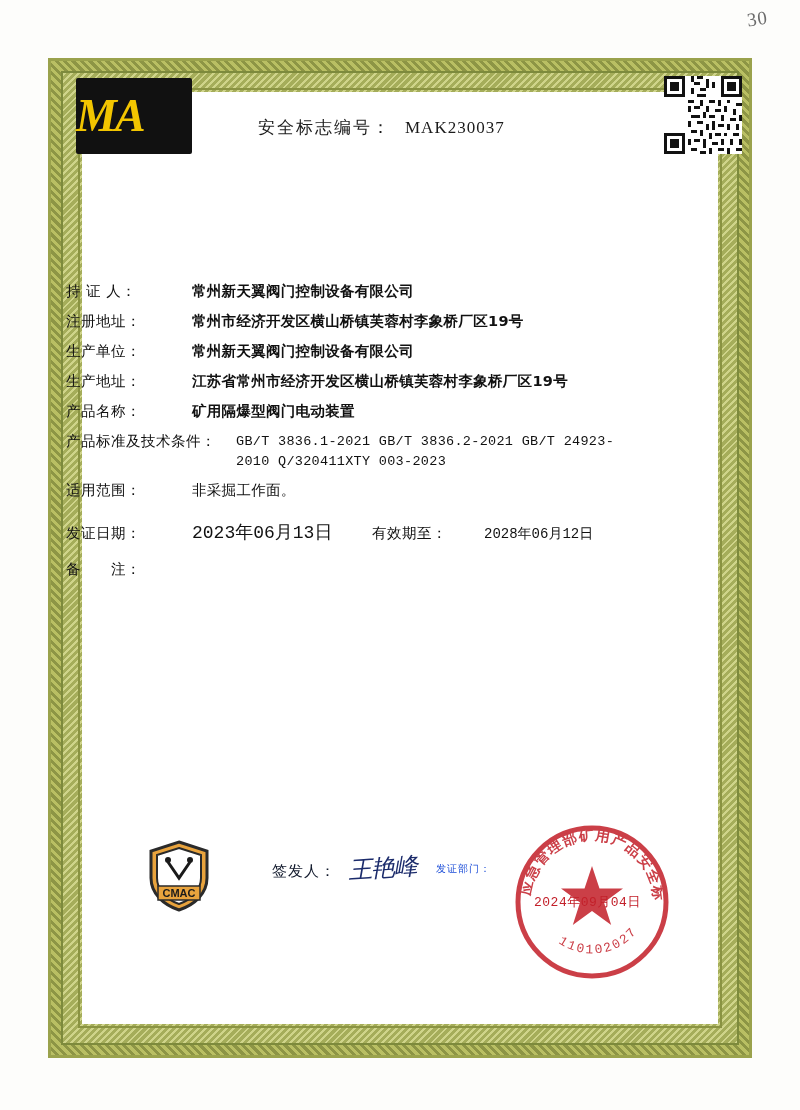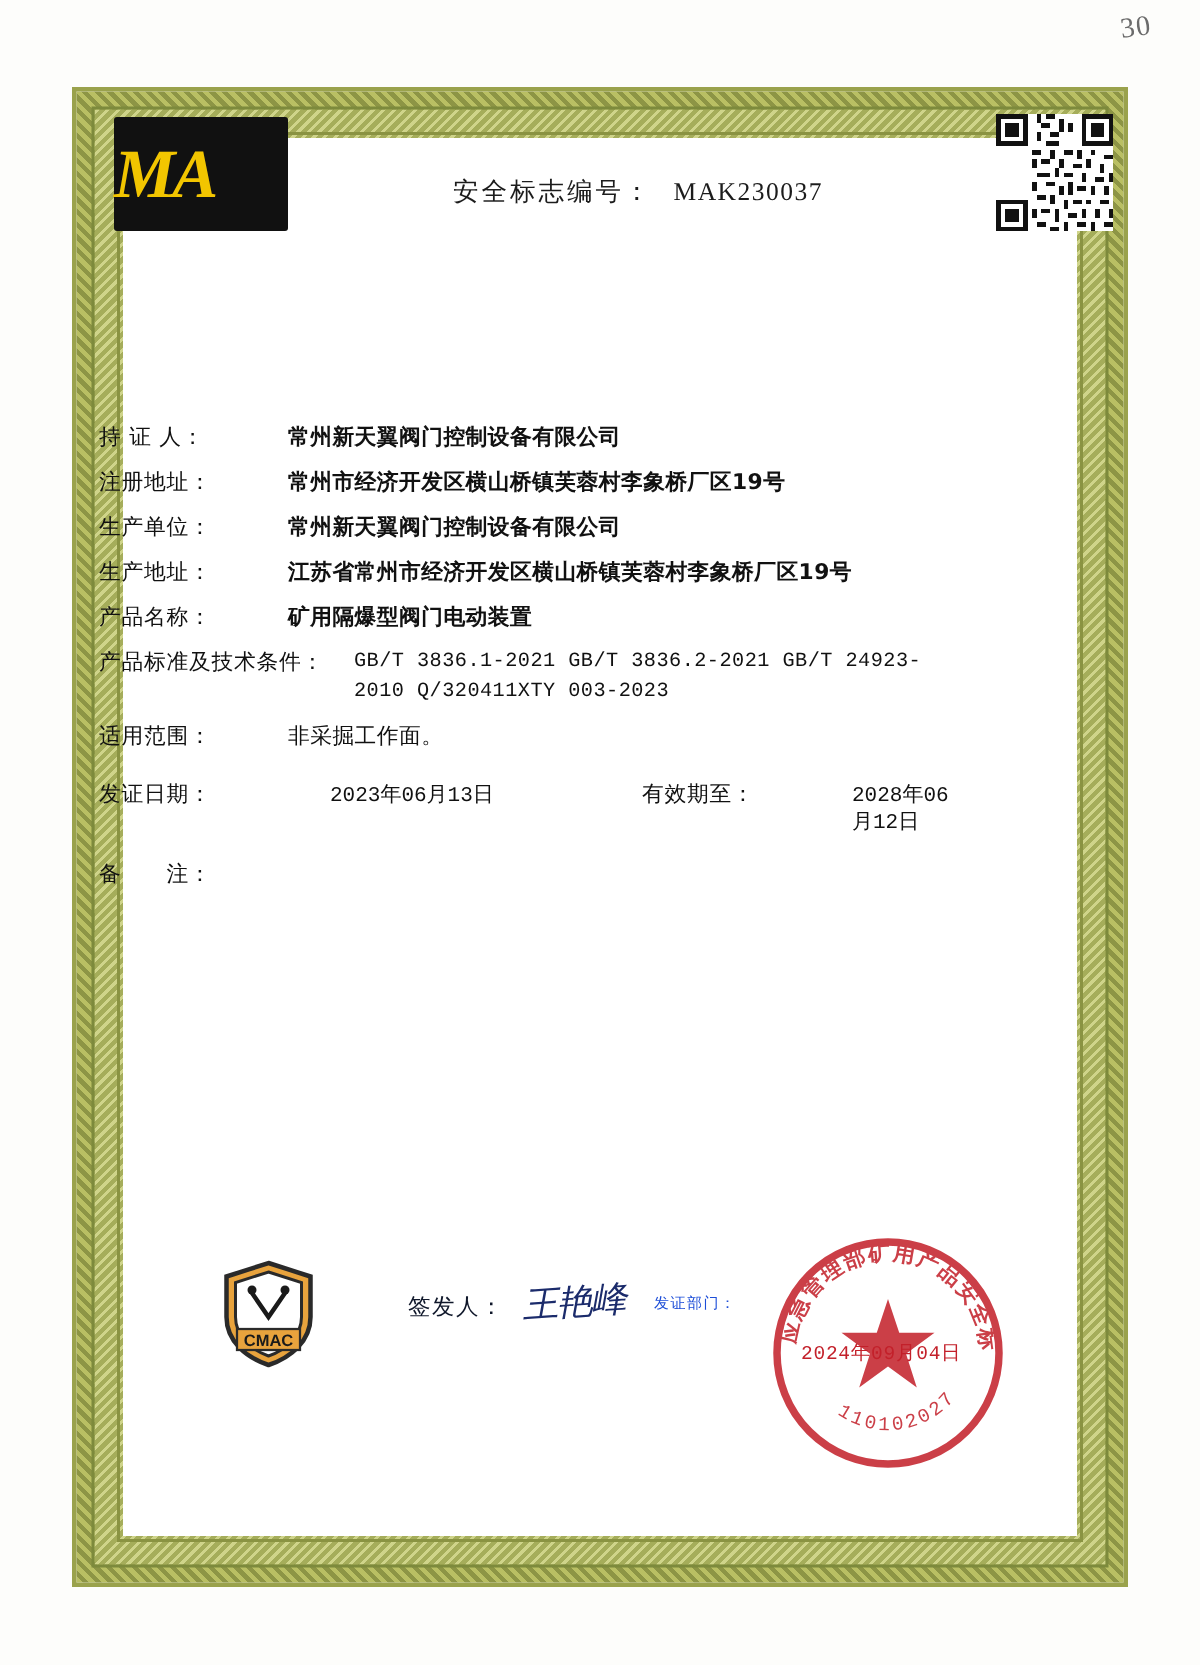--- a/index.html
+++ b/index.html
@@ -92,21 +92,21 @@
 
   .cert-no {
     position: absolute;
     left: 258px; top: 116px;
     font-family: "Liberation Serif", serif;
     font-size: 17px;
     color: #1c1c1c;
     letter-spacing: 1px;
     white-space: nowrap;
   }
-  .cert-no .label { letter-spacing: 2px; margin-left: 44px; }
+  .cert-no .label { letter-spacing: 2px; }
   .cert-no .value { margin-left: 14px; }
 
   
   .qr {
     position: absolute;
     right: 58px; top: 76px;
     width: 78px; height: 78px;
     background: #ffffff;
   }
   .qr svg { display: block; }
@@ -165,32 +165,31 @@
     font-weight: normal;
   }
   .row.tall { min-height: 40px; }
 
   
   .date-row {
     display: flex;
     align-items: baseline;
     margin-top: 18px;
     margin-bottom: 9px;
-    gap: 28px;
   }
   .date-row .k {
     width: 126px; flex: 0 0 126px;
     font-family: "DejaVu Sans", sans-serif;
     font-size: 14.5px;
     color: #111111;
     letter-spacing: 0.5px;
   }
   .date-row .v {
     font-family: "Liberation Mono", monospace;
-    font-size: 14px;
+    font-size: 18px;
     color: #111;
     width: 180px;
     flex: 0 0 180px;
   }
   .date-row .k2 {
     width: 112px; flex: 0 0 112px;
     font-family: "DejaVu Sans", sans-serif;
     font-size: 14.5px;
     color: #111111;
     letter-spacing: 0.5px;

